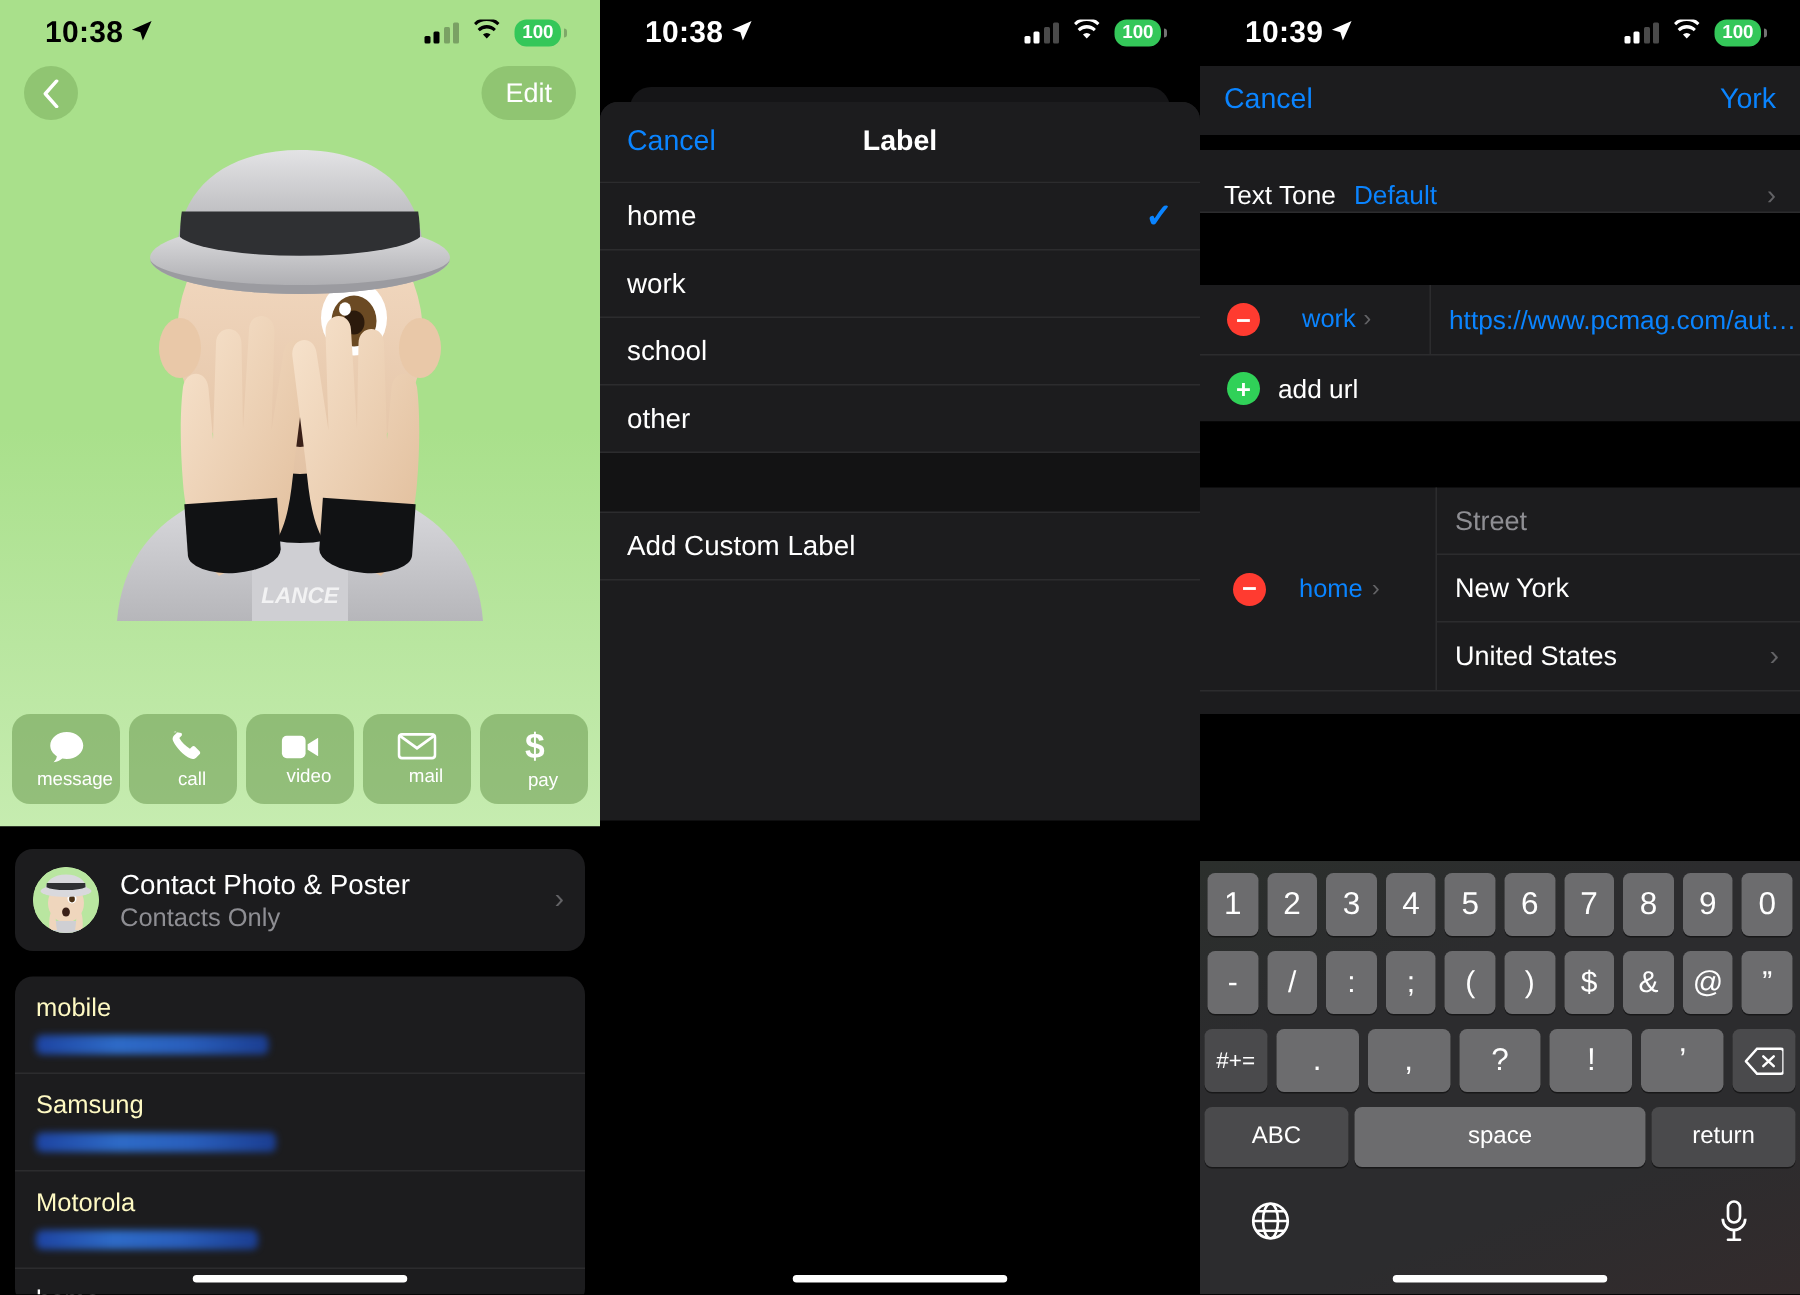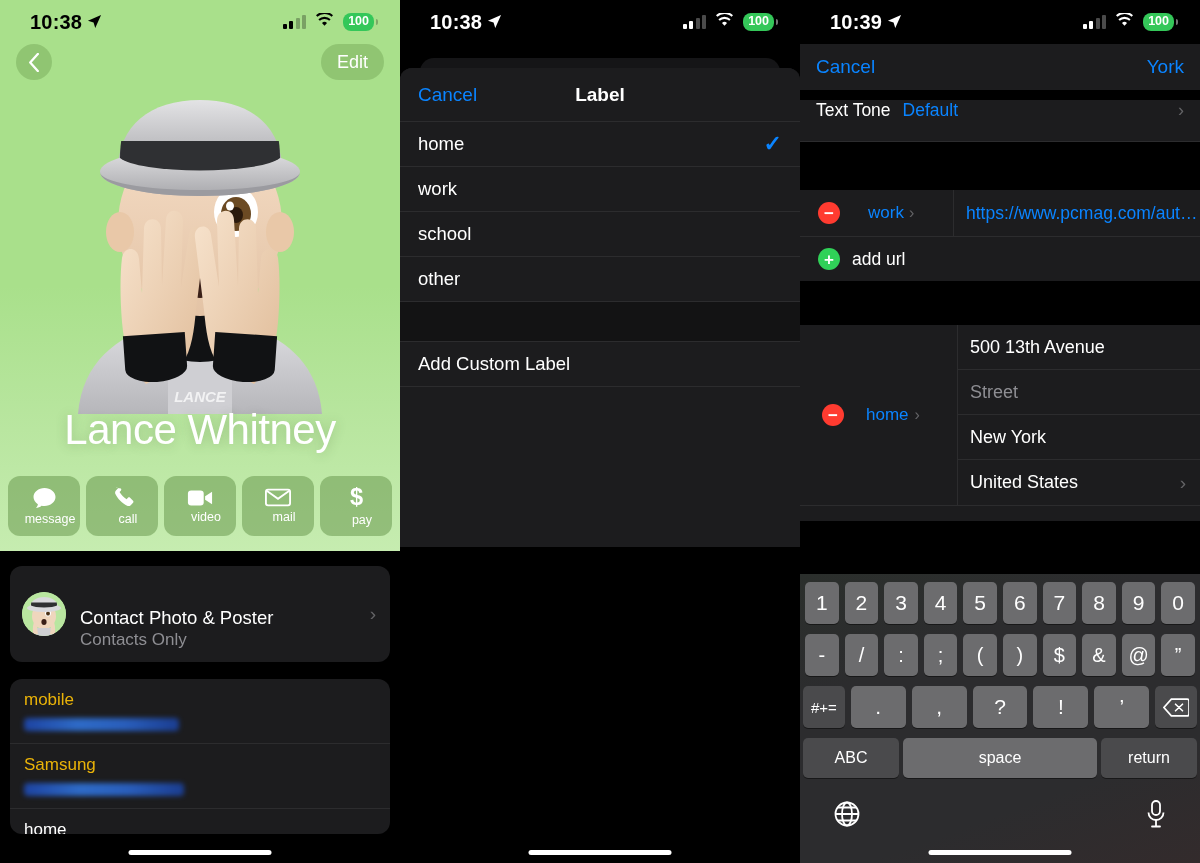--- a/index.html
+++ b/index.html
@@ -83,27 +83,27 @@
 
   
   .p1-list { position:absolute; top:551px; left:0; width:400px; bottom:0; background:#000; padding:0 10px; }
   .card { background:#1c1c1e; border-radius:12px; overflow:hidden; }
   .photo-row { display:flex; align-items:center; gap:14px; padding:12px 14px 12px 12px; margin-top:15px; }
   .avatar-sm {
     width:44px;height:44px;border-radius:50%;flex:none;
     background:#b9e6a0; position:relative; overflow:hidden;
   }
   .photo-texts { flex:1; min-width:0;}
-  .photo-t1 { color:#fff; font-size:18.5px;margin-top:29px; }
+  .photo-t1 { color:#fff; font-size:18.5px; }
   .photo-t2 { color:#8e8e93; font-size:17px; margin-top:1px;}
   .chev { color:#636366; font-size:19px; }
   .fields-card { margin-top:17px; }
   .fld { padding:11px 14px 12px; border-bottom:1px solid #2c2c2e; }
   .fld:last-child{ border-bottom:none; }
-  .fld-label { color:#eab308; font-size:17px; }
+  .fld-label { color:#fef9c3; font-size:17px; }
   .redact {
     height:13px; margin-top:8px; border-radius:4px;
     background:linear-gradient(90deg,#1e46a8,#2f6fd0 35%,#2a62c4 65%,#1b3f96);
     filter: blur(2.6px); opacity:.95;
   }
   .r-w1{ width:155px;} .r-w2{ width:160px;} .r-w3{ width:148px;}
   .fld-cut { padding-bottom:0; }
   .cut-label { color:#fff; font-size:17px; height:14px; overflow:hidden; }
 
   
@@ -138,21 +138,21 @@
   .opt:last-child { border-bottom:1px solid #2c2c2e; }
   .opt .tick { color:#0a84ff; font-size:22px; font-weight:700; }
   .gap { height:40px; background:#131314; border-bottom:1px solid #2c2c2e;}
   .sheet-body-fill { position:absolute; left:0; right:0; bottom:0; top:479px; background:#000;}
 
   
   .p3-nav { height:46px; display:flex; align-items:center; justify-content:space-between; padding:0 16px; background:#1c1c1e;}
   .p3-nav span { font-size:19px; color:#0a84ff; }
   .p3-sep { height:10px; background:#000; }
   .row-tone {
-    height:42px; background:#1c1c1e; display:flex; align-items:flex-start; gap:12px;
+    height:42px; background:#1c1c1e; display:flex; align-items:flex-end; gap:12px;
     padding:0 16px; border-bottom:1px solid #2c2c2e;
   }
   .tone-k { color:#fff; font-size:17.5px; }
   .tone-v { color:#0a84ff; font-size:17.5px; }
   .tone-chev { margin-left:auto; color:#636366; font-size:18px;}
   .blk { height:48px; background:#000; }
   .url-row {
     display:flex; align-items:center; height:46px; background:#1c1c1e;
   }
   .minus, .plus {
@@ -308,21 +308,20 @@
           <path d="M96 300c-14-14-22-36-24-62-2-24-2-48 0-64 2-12 16-12 17 1l3 34 2-64c0-13 17-13 17 0l1 57 4-66c.5-13 17-12 17 1l-2 66 8-52c2-13 18-10 16 3l-9 72c-2 20-4 40-14 54z" fill="url(#handg)"></path>
           <path d="M204 300c14-14 22-36 24-62 2-24 2-48 0-64-2-12-16-12-17 1l-3 34-2-64c0-13-17-13-17 0l-1 57-4-66c-.5-13-17-12-17 1l2 66-8-52c-2-13-18-10-16 3l9 72c2 20 4 40 14 54z" fill="url(#handg)"></path>
         </g>
 
         <path d="M74 250h62v34a31 14 0 0 1-62 0z" fill="#111214" transform="rotate(-4 105 267)"></path>
         <path d="M164 250h62v34a31 14 0 0 1-62 0z" fill="#111214" transform="rotate(4 195 267)"></path>
 
         <text x="150" y="318" text-anchor="middle" font-family="Liberation Sans, sans-serif" font-size="15" font-style="italic" font-weight="700" fill="rgba(255,255,255,.72)">LANCE</text>
       </svg>
 
-      <div class="poster-name">Lance Whitney</div>
 
       <div class="actions">
         <div class="act">
           <svg width="25" height="22" viewBox="0 0 26 24">
               <path d="M13 1C6.4 1 1 5.4 1 10.9c0 3.2 1.9 6 4.8 7.8-.3 2-1.2 3.4-2.4 4.3 2.6-.2 4.8-1.2 6.4-2.6 1 .2 2.1.3 3.2.3 6.6 0 12-4.4 12-9.8S19.6 1 13 1z" fill="#fff"></path>
             </svg>
           <span class="lbl">message</span>
         </div>
         <div class="act">
           <svg width="23" height="23" viewBox="0 0 24 24">
@@ -378,20 +377,24 @@
 
       <div class="card fields-card">
         <div class="fld">
           <div class="fld-label">mobile</div>
           <div class="redact r-w1"></div>
         </div>
         <div class="fld">
           <div class="fld-label">Samsung</div>
           <div class="redact r-w2"></div>
         </div>
+        <div class="fld">
+          <div class="fld-label">Motorola</div>
+          <div class="redact r-w3"></div>
+        </div>
         <div class="fld fld-cut">
           <div class="cut-label">home</div>
         </div>
       </div>
     </div>
     <div class="home-ind"></div>
   </div>
 
   <div class="panel p2">
     <div class="statusbar dark">
@@ -512,21 +515,20 @@
 
     <div class="addr-block">
       <div class="addr-left">
         <div class="minus" style="margin:0">−</div>
       </div>
       <div class="addr-lbl">
         <span>home</span>
         <span class="c" style="color:#636366;font-size:16px">›</span>
       </div>
       <div class="addr-lines">
-        <div class="aline">500 13th Avenue</div>
         <div class="aline ph">Street</div>
         <div class="aline">New York</div>
         <div class="aline ctry">
           <span>United States</span>
           <span style="color:#636366;font-size:19px">›</span>
         </div>
       </div>
     </div>
     <div class="tail"></div>
 

